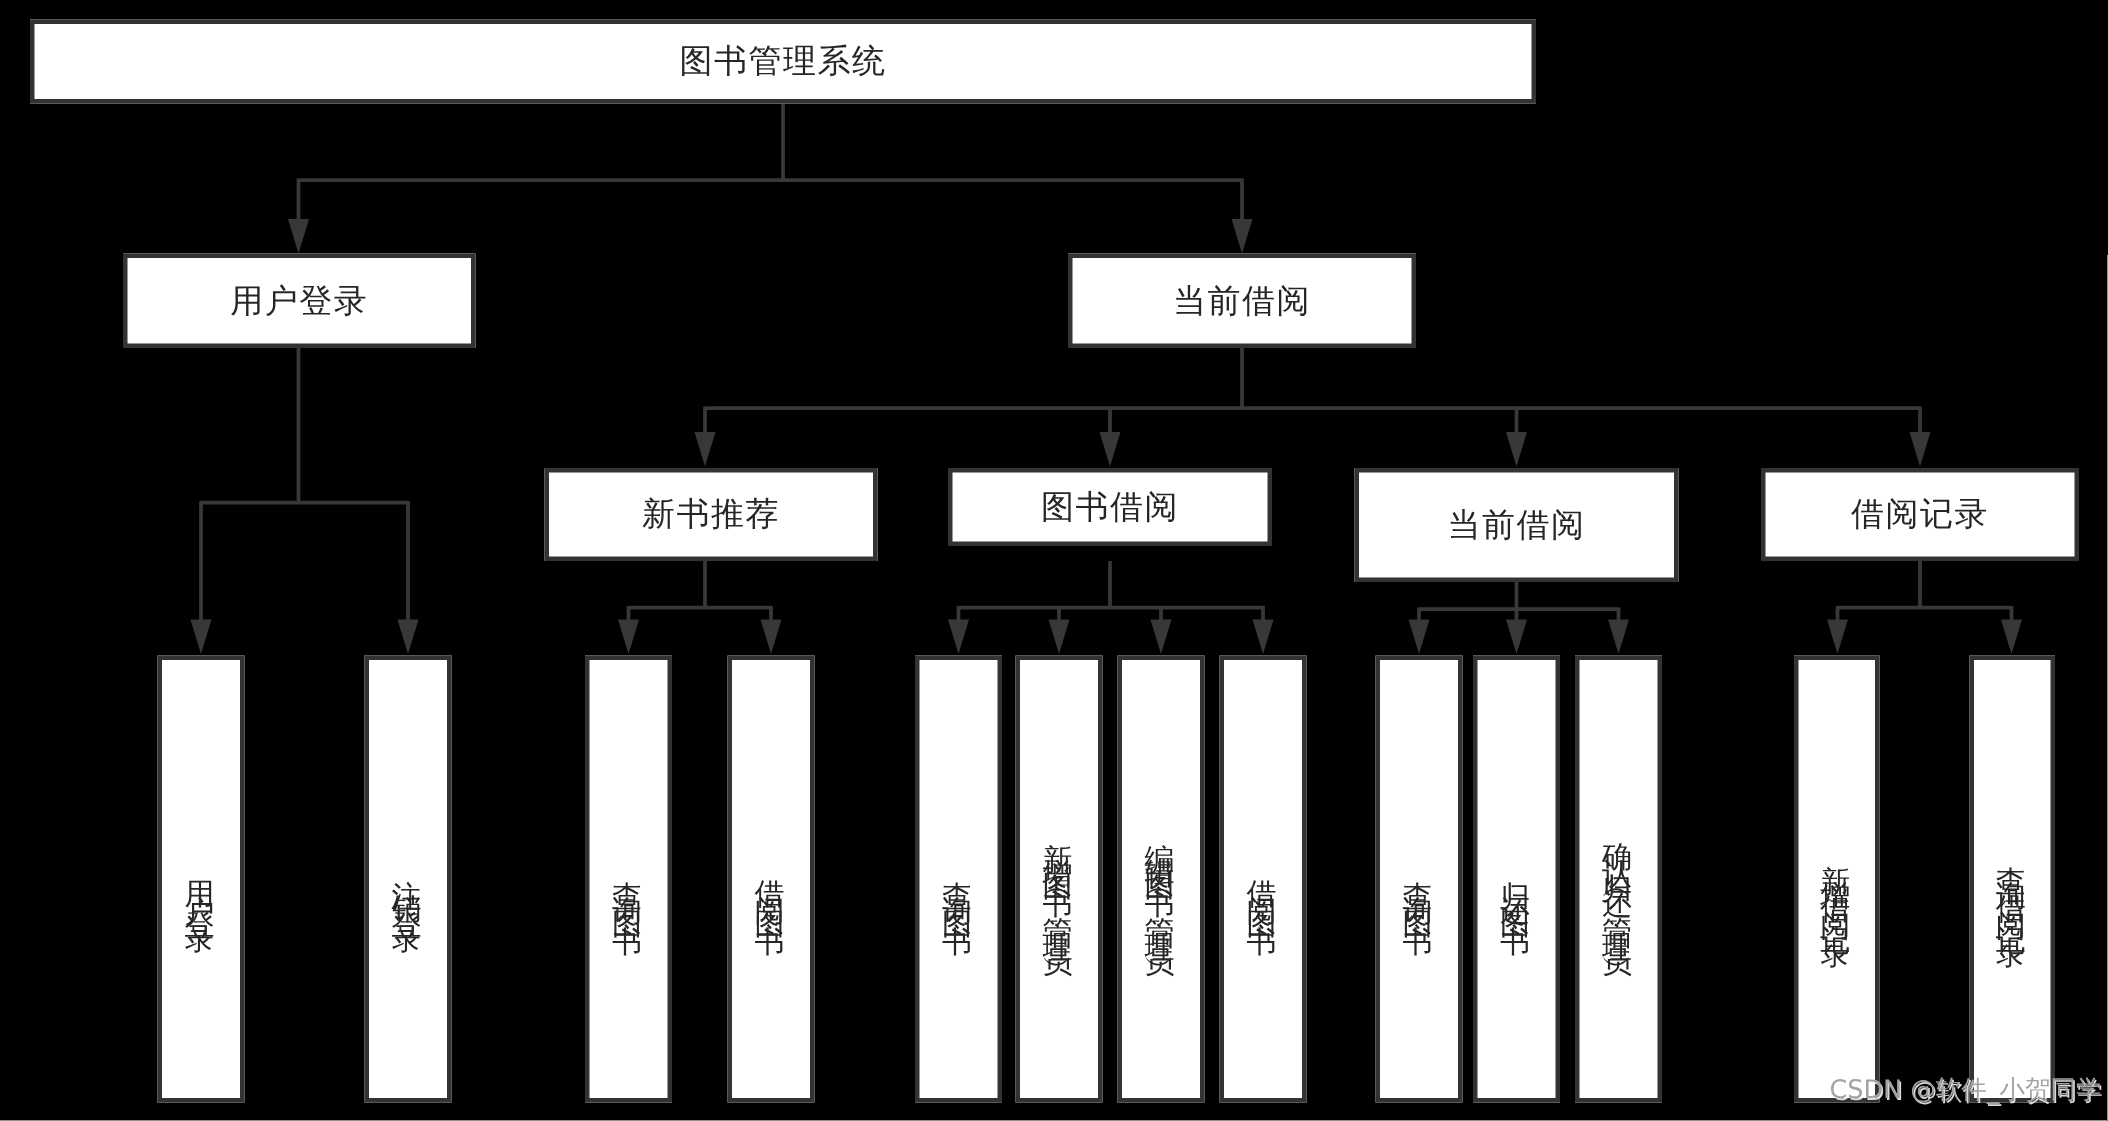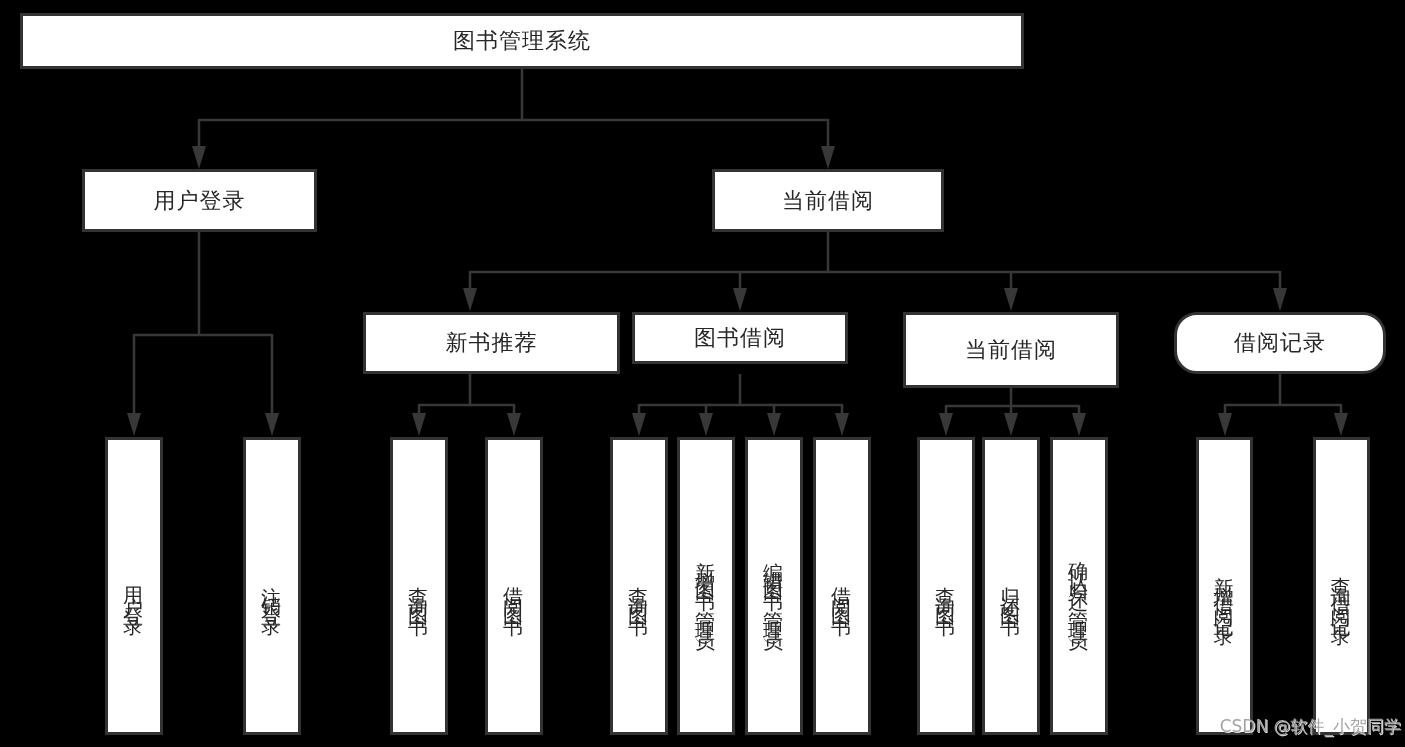--- a/index.html
+++ b/index.html
@@ -121,30 +121,30 @@
     <span class="node-label">图书管理系统</span>
   </div>
 
   <div class="node" style="left:82px; top:169px; width:235px; height:63px;">
     <span class="node-label">用户登录</span>
   </div>
   <div class="node" style="left:712px; top:169px; width:232px; height:63px;">
     <span class="node-label">当前借阅</span>
   </div>
 
-  <div class="node" style="left:363px; top:312px; width:257px; height:62px;">
+  <div class="node" style="left:363px; top:312px; width:222px; height:62px;">
     <span class="node-label">新书推荐</span>
   </div>
   <div class="node" style="left:632px; top:312px; width:216px; height:52px;">
     <span class="node-label">图书借阅</span>
   </div>
   <div class="node" style="left:903px; top:312px; width:216px; height:76px;">
     <span class="node-label">当前借阅</span>
   </div>
-  <div class="node" style="left:1174px; top:312px; width:212px; height:62px;border-radius:23px;">
+  <div class="node" style="left:1174px; top:312px; width:212px; height:62px;">
     <span class="node-label">借阅记录</span>
   </div>
 
   <div class="leaf" style="left:105px; top:437px; width:58px; height:298px;">
     <span class="leaf-label">用户登录</span>
   </div>
   <div class="leaf" style="left:243px; top:437px; width:58px; height:298px;">
     <span class="leaf-label">注销登录</span>
   </div>
 

